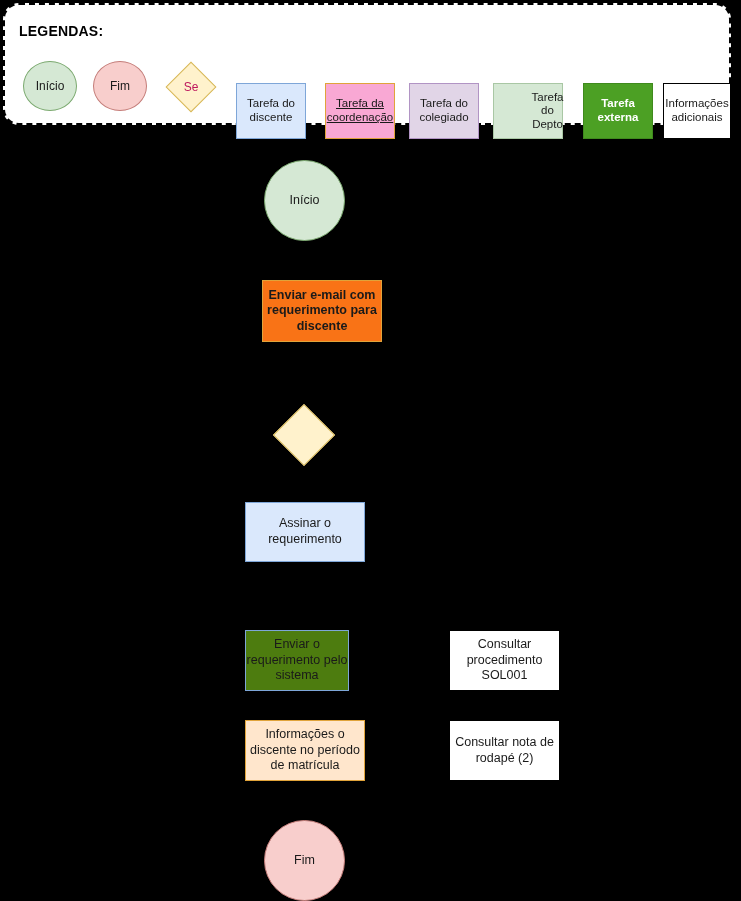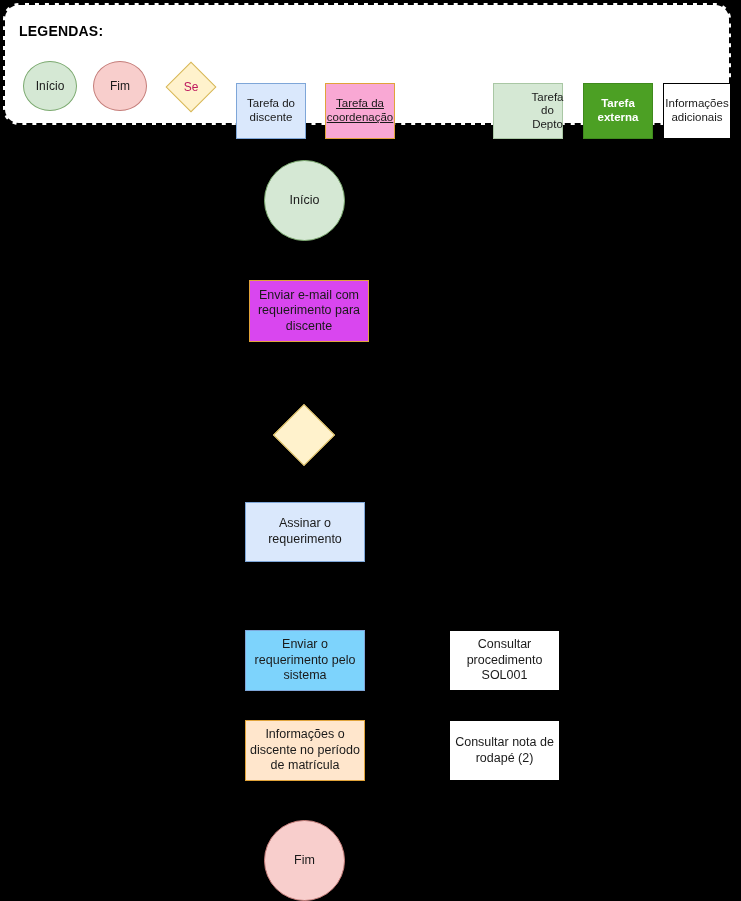--- a/index.html
+++ b/index.html
@@ -111,36 +111,36 @@
     color: #1a1a1a;
     font-size: 12.5px;
     line-height: 1.25;
   }
   .n-inicio {
     left: 264px; top: 160px; width: 81px; height: 81px;
     background: #d5e8d4; border: 1.5px solid #7ba96f;
     border-radius: 50%;
   }
   .n-email {
-    left: 249px; top: 280px; width: 120px; height: 62px;
-    background: #d946ef; border: 1.5px solid #e0a33a;
+    left: 262px; top: 280px; width: 120px; height: 62px;
+    background: #f97316; border: 1.5px solid #e0a33a; font-weight: bold;
   }
   .n-diamond-wrap {
     left: 272px; top: 403px; width: 64px; height: 64px;
   }
   .n-diamond {
     left: 10px; top: 10px; width: 44px; height: 44px;
   }
   .n-assinar {
     left: 245px; top: 502px; width: 120px; height: 60px;
     background: #dae8fc; border: 1.5px solid #7ea6d8;
   }
   .n-enviar-sis {
-    left: 245px; top: 630px; width: 120px; height: 61px;
-    background: #7dd3fc; border: 1.5px solid #7ea6d8;
+    left: 245px; top: 630px; width: 104px; height: 61px;
+    background: #4d7c0f; border: 1.5px solid #7ea6d8;
   }
   .n-matricular {
     left: 245px; top: 720px; width: 120px; height: 61px;
     background: #ffe6cc; border: 1.5px solid #e0a33a;
   }
   .n-fim {
     left: 264px; top: 820px; width: 81px; height: 81px;
     background: #f8cecc; border: 1.5px solid #c47d79;
     border-radius: 50%;
   }
@@ -175,20 +175,23 @@
     </div>
 
     <div class="shape lgbox lg-discente">
       <span>Tarefa do discente</span>
     </div>
 
     <div class="shape lgbox lg-coord">
       <span>Tarefa da coordenação</span>
     </div>
 
+    <div class="shape lgbox lg-colegiado">
+      <span>Tarefa do colegiado</span>
+    </div>
 
     <div class="shape lgbox lg-depto">
       <span>Tarefa do Depto</span>
     </div>
 
     <div class="shape lgbox lg-info">
       <span>Informações adicionais</span>
     </div>
 
     <div class="shape lgbox lg-externa">

